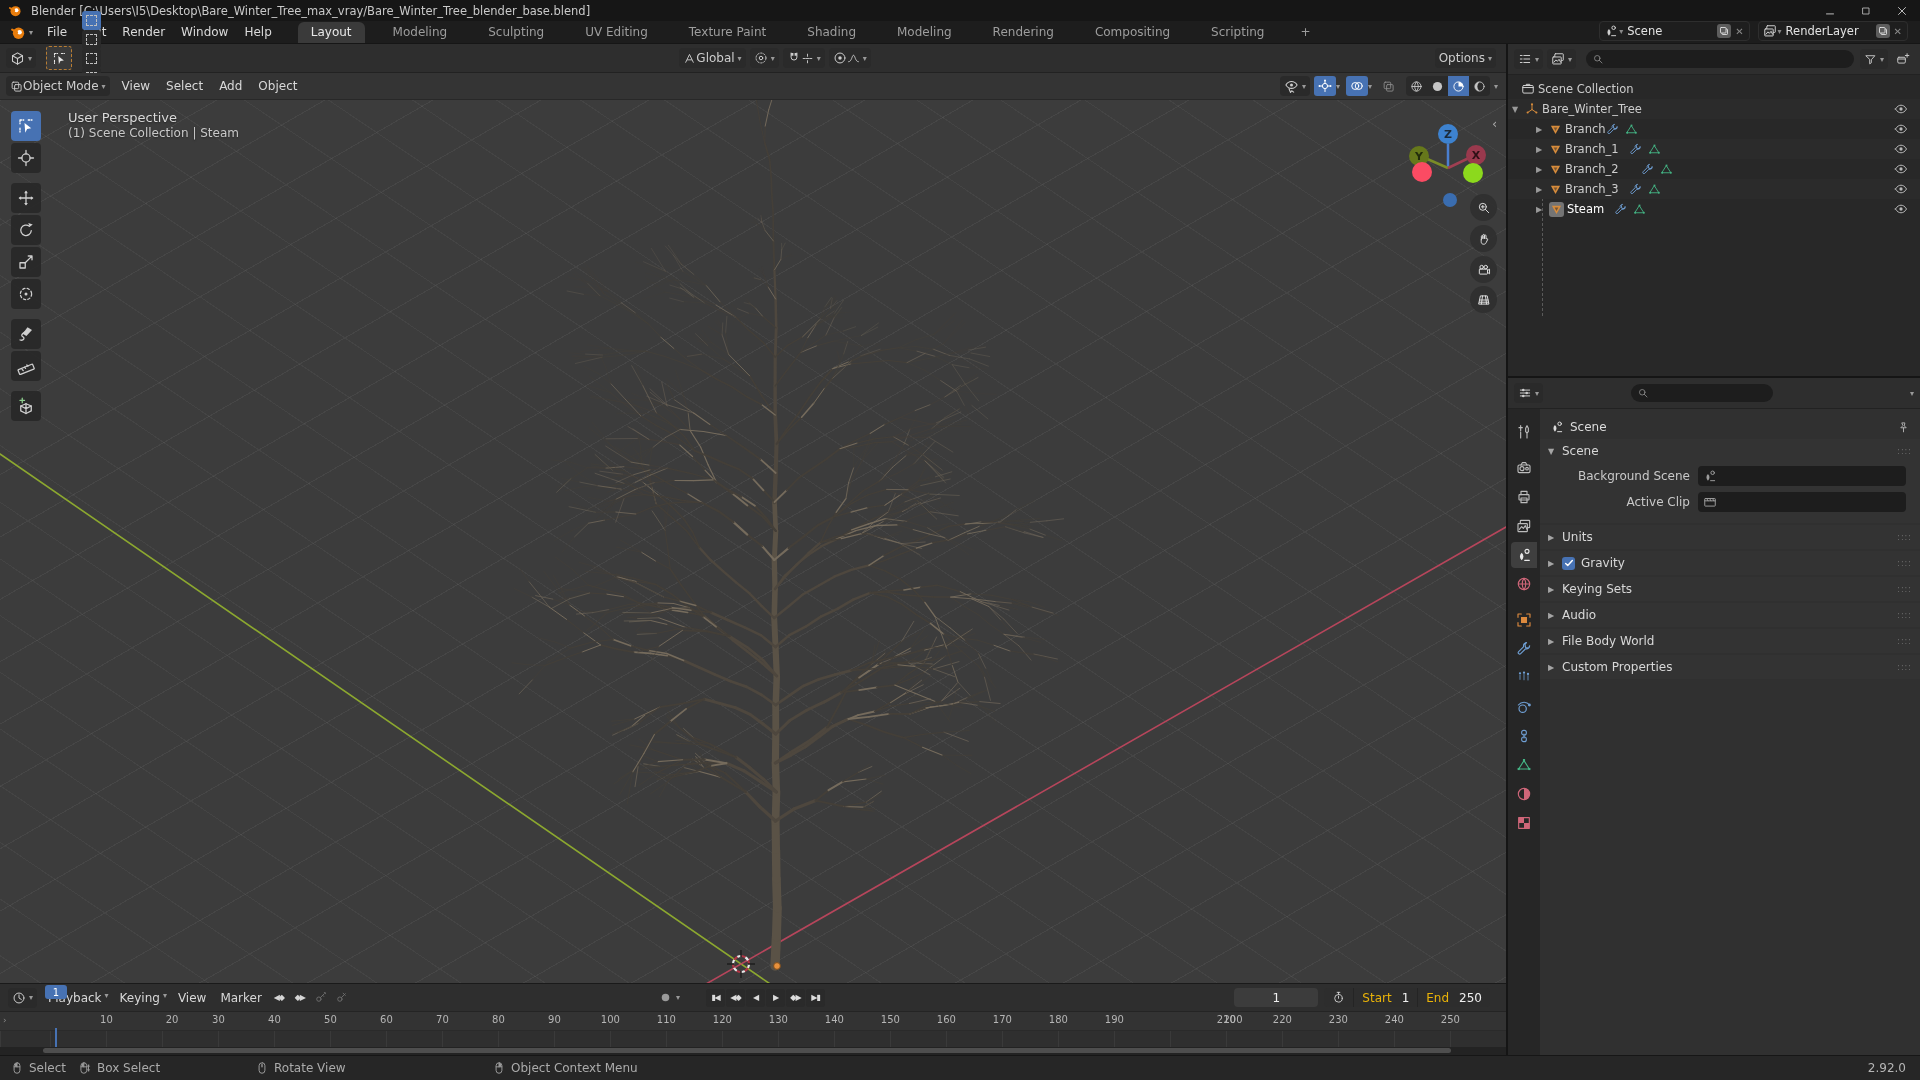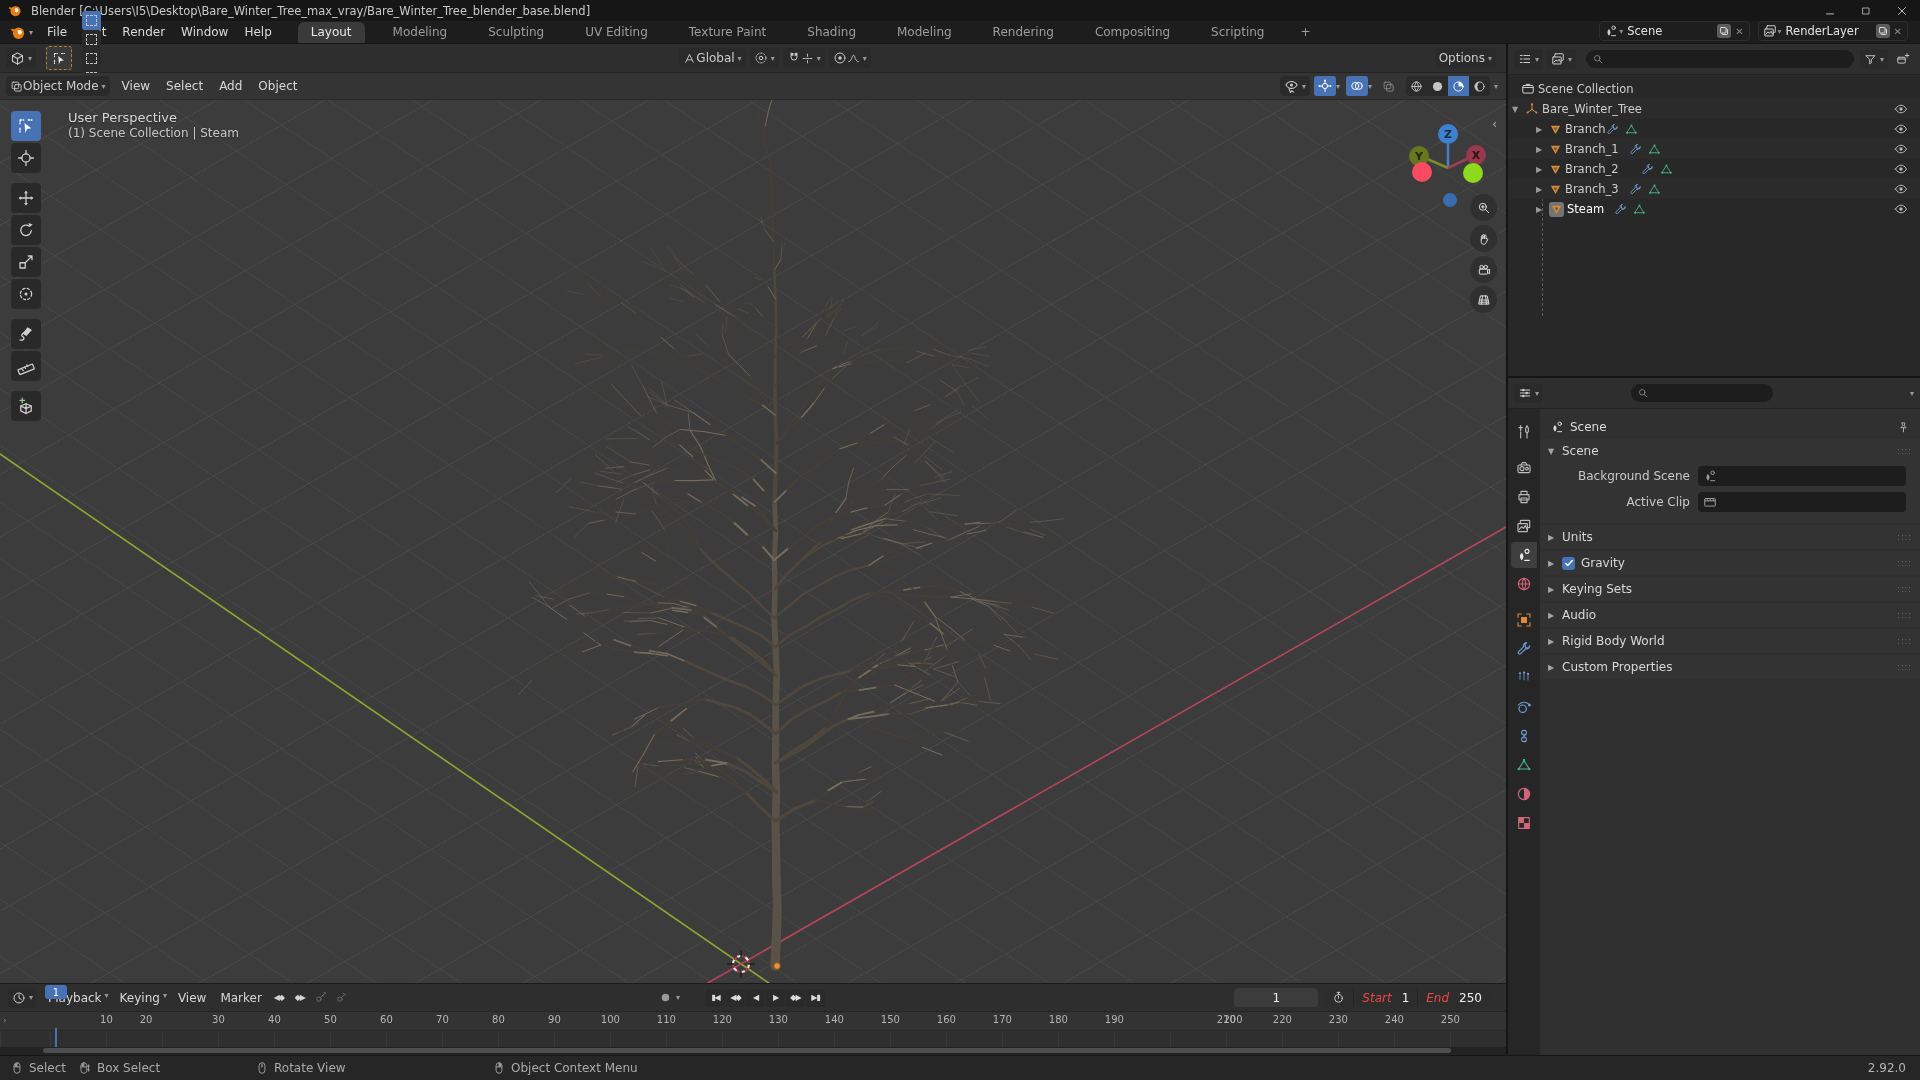--- a/index.html
+++ b/index.html
@@ -77,21 +77,21 @@
   #tl-scroll .bar{position:absolute;left:43px;top:1px;width:1408px;height:5px;border-radius:3px;background:#4e4e4e;}
   #playhead-label{position:absolute;left:45px;top:1px;width:22px;height:14px;background:#4772b3;border-radius:3px;color:#fff;font-size:10px;display:flex;align-items:center;justify-content:center;}
   #playhead-line{position:absolute;left:55px;top:44px;width:2px;height:19px;background:#4772b3;}
   .pbgrp{position:absolute;left:706px;display:flex;}
   .pbtn{width:19px;height:18px;background:#2a2a2a;border-radius:3px;margin-right:1px;display:flex;align-items:center;justify-content:center;color:#dcdcdc;font-size:8px;letter-spacing:-1px;}
   #tl-right{position:absolute;right:16px;display:flex;align-items:center;}
   #framefield{width:84px;height:19px;background:#3c3c3c;border-radius:4px;color:#efefef;display:flex;align-items:center;justify-content:center;margin-right:6px;}
   .segfield{display:flex;align-items:center;height:19px;background:#2d2d2d;border-radius:4px;overflow:hidden;}
   .segfield .seg{display:flex;align-items:center;padding:0 8px;height:100%;border-right:1px solid #242424;}
   .segfield .seg:last-child{border-right:none;}
-  .segfield .lbl{color:#ef4444;margin-right:10px;font-style:italic;}
+  .segfield .lbl{color:#eab308;margin-right:10px;}
   .segfield .val{color:#efefef;}
   .keybtn{width:20px;height:18px;display:flex;align-items:center;justify-content:center;color:#d5d5d5;font-size:8px;letter-spacing:-1px;margin-right:1px;}
   .keybtn.dim{color:#6f6f6f;}
 
   
   #outliner{height:332px;flex:none;display:flex;flex-direction:column;background:#282828;border-bottom:2px solid #151515;}
   #ol-header{height:30px;background:#2e2e2e;display:flex;align-items:center;padding:0 6px;border-bottom:1px solid #222;}
   .srch{flex:1;height:18px;background:#1d1d1d;border-radius:9px;display:flex;align-items:center;padding:0 6px;color:#8a8a8a;margin:0 6px;}
   #ol-body{flex:1;position:relative;padding-top:4px;}
   .ol-row{height:20px;display:flex;align-items:center;position:relative;font-size:11.5px;color:#cdcdcd;}
@@ -1892,21 +1892,21 @@
               <span class="seg">
                   <span class="lbl">End</span>
                   <span class="val">250</span>
                 </span>
             </span>
           </span>
         </div>
         <div id="tl-ruler">
           <span style="position:absolute;left:3px;top:3px;color:#888;font-size:9px">›</span>
         <span class="rlabel" style="left: 106.4px;">10</span>
-            <span class="rlabel" style="left: 146px; text-align: right;">20</span>
+            <span class="rlabel" style="left: 172px; text-align: right;">20</span>
             <span class="rlabel" style="left: 218.4px;">30</span>
             <span class="rlabel" style="left: 274.4px;">40</span>
             <span class="rlabel" style="left: 330.4px;">50</span>
             <span class="rlabel" style="left: 386.4px;">60</span>
             <span class="rlabel" style="left: 442.4px;">70</span>
             <span class="rlabel" style="left: 498.4px;">80</span>
             <span class="rlabel" style="left: 554.4px;">90</span>
             <span class="rlabel" style="left: 610.4px;">100</span>
             <span class="rlabel" style="left: 666.4px;">110</span>
             <span class="rlabel" style="left: 722.4px;">120</span>
@@ -2393,21 +2393,21 @@
                 <div class="panel">
                   <div class="panel-h">
                     <span class="disc">▶</span>
                     <span>Audio</span>
                     <span class="grip">::::</span>
                   </div>
                 </div>
                 <div class="panel">
                   <div class="panel-h">
                     <span class="disc">▶</span>
-                    <span>Rigid Body World</span>
+                    <span>File Body World</span>
                     <span class="grip">::::</span>
                   </div>
                 </div>
                 <div class="panel">
                   <div class="panel-h">
                     <span class="disc">▶</span>
                     <span>Custom Properties</span>
                     <span class="grip">::::</span>
                   </div>
                 </div>

